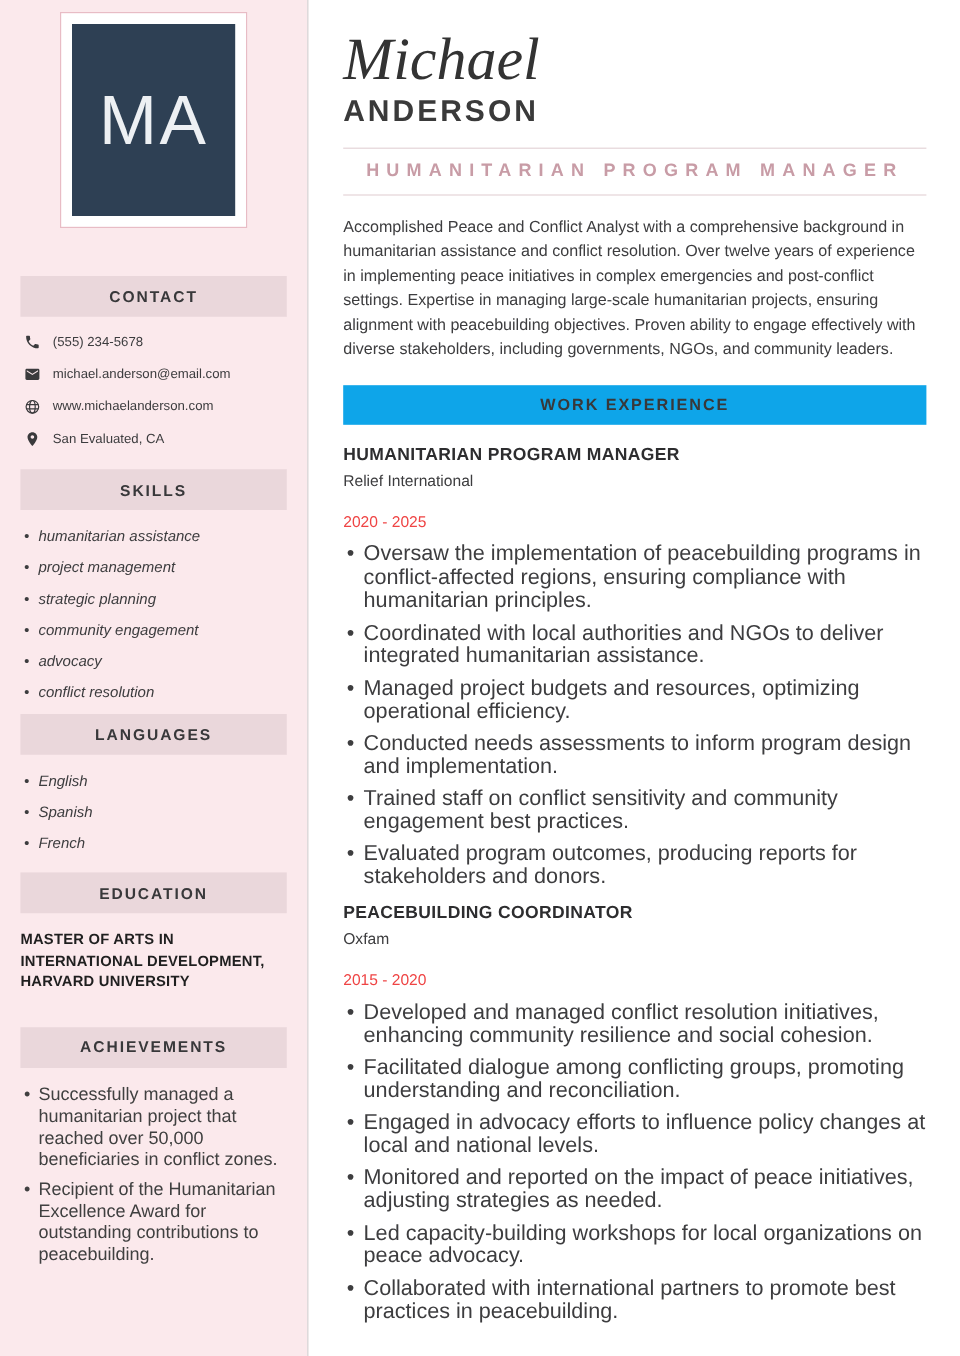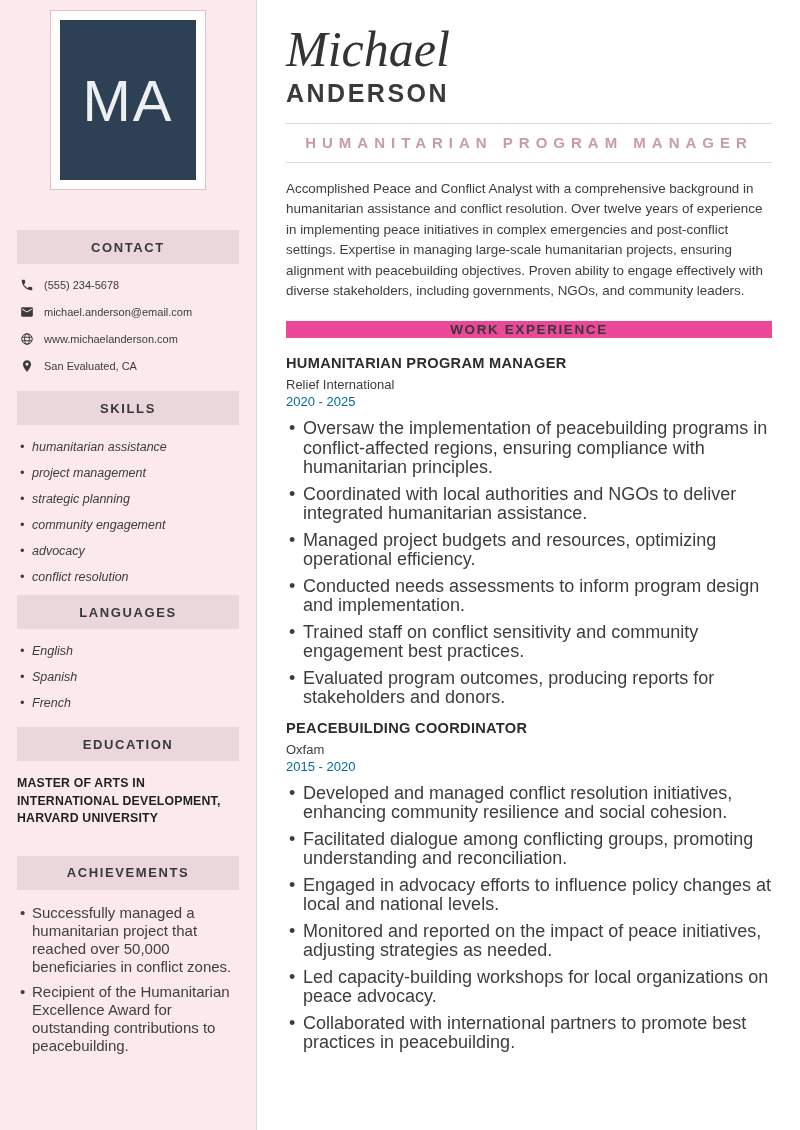--- a/index.html
+++ b/index.html
@@ -67,29 +67,29 @@
   }
   .last-name { font-size:25px; font-weight:bold; letter-spacing:2.5px; color:#3a3a3a; margin-top:2px; }
   .rule { border-top:1px solid #e4d4d8; margin-top:15px; }
   .headline {
     text-align:center; color:#c89ca6; font-weight:bold;
     letter-spacing:6px; font-size:15px; padding:10px 0 11px;
   }
   .summary { font-size:13.4px; line-height:20.4px; margin-top:16px; color:#3d3d3f; }
 
   .we-band {
-    background:#ec4899; height:17px; margin-top:20px;
+    background:#0ea5e9; height:33px; margin-top:20px;
     display:flex; align-items:center; justify-content:center;
     font-weight:bold; letter-spacing:1.6px; font-size:13.5px; color:#38383a;
   }
   .job { margin-top:17px; }
   .job + .job { margin-top:12px; }
   .job-title { font-size:14.6px; font-weight:bold; color:#2d2d2f; letter-spacing:0.3px; }
   .job-company { font-size:13px; margin-top:6px; color:#3d3d3f; }
-  .job-dates { font-size:13px; margin-top:2px; color:#0369a1; }
+  .job-dates { font-size:13px; margin-top:19px; color:#ef4444; }
   ul.job-bullets { list-style:none; margin-top:10px; font-size:18px; color:#3d3d3f; }
   ul.job-bullets li { position:relative; padding-left:17px; margin-bottom:7px; line-height:19.5px; }
   ul.job-bullets li::before { content:"\2022"; position:absolute; left:3px; }
 </style>
 </head>
 <body>
 
 <div class="page">
 
   <aside class="sidebar">

